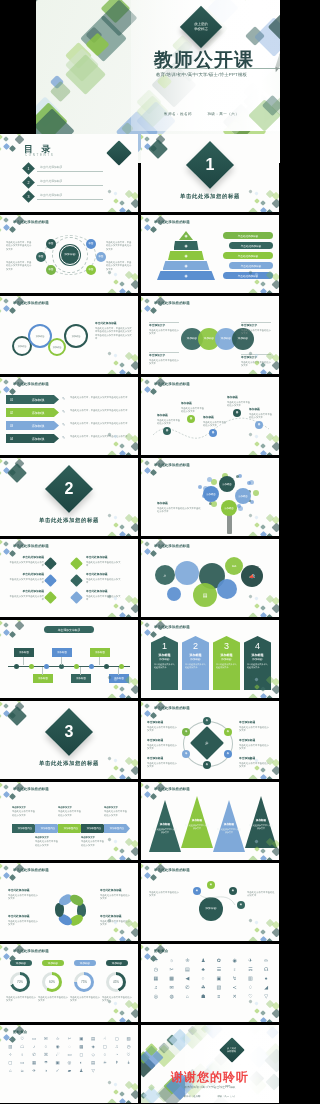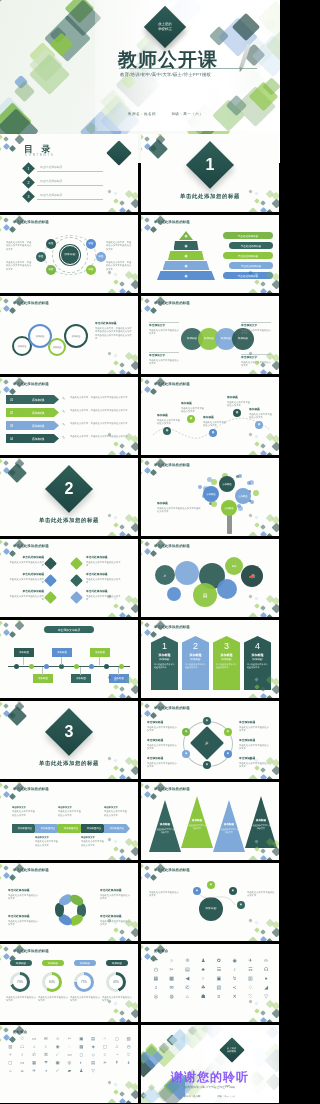--- a/index.html
+++ b/index.html
@@ -1,20 +1,20 @@
 <!DOCTYPE html>
 <html><head>
 <meta charset="utf-8">
 <style>
   html,body{margin:0;padding:0;background:#000;}
   body{width:280px;height:1104px;font-family:"Liberation Sans","DejaVu Sans",sans-serif;overflow:hidden;}
   .page{position:relative;width:280px;height:1104px;background:#000;}
 
   
-  .cover{position:relative;width:280px;height:163px;background:linear-gradient(110deg,#eef4ec 0%,#f4f7f3 45%,#ffffff 100%);overflow:hidden;}
+  .cover{position:relative;width:280px;height:163px;background:linear-gradient(110deg,#eef4ec 0%,#f4f7f3 45%,#ffffff 100%);overflow:hidden;margin-left:36px;}
   .cover .sq{position:absolute;border-radius:2px;transform:rotate(45deg);}
   .cover-title{position:absolute;left:118px;top:47px;font-size:19px;font-weight:bold;color:#2b4a4a;letter-spacing:1px;white-space:nowrap;text-shadow:0 1px 0 rgba(255,255,255,.6);}
   .cover-sub{position:absolute;left:120px;top:72px;font-size:4.4px;color:#4a6a63;letter-spacing:.2px;white-space:nowrap;}
   .cover-rule{position:absolute;left:119px;top:68px;width:138px;height:1px;background:#9bb3a9;}
   .cover-meta{position:absolute;left:128px;top:112px;font-size:3.6px;color:#55726a;white-space:nowrap;letter-spacing:.4px;}
   .cover-meta span{margin-right:14px;}
   .logo-diamond{position:absolute;left:150px;top:12px;width:30px;height:30px;background:linear-gradient(135deg,#2e5c56,#1f4440);transform:rotate(45deg);box-shadow:3px 3px 5px rgba(0,0,0,.25);}
   .logo-diamond .lt{transform:rotate(-45deg);display:flex;flex-direction:column;align-items:center;justify-content:center;height:100%;color:#e8f0ea;font-size:3.4px;line-height:1.5;}
   .pencil{position:absolute;left:243px;top:44px;width:4px;height:24px;background:linear-gradient(#dfe4e2,#c2c9c6);transform:rotate(18deg);}
   .pencil:after{content:"";position:absolute;bottom:-5px;left:0;border-left:2px solid transparent;border-right:2px solid transparent;border-top:5px solid #8e9a96;}
@@ -58,21 +58,21 @@
   .icon-grid{position:absolute;left:8px;top:14px;right:6px;display:grid;grid-template-columns:repeat(8,1fr);gap:4px 2px;}
   .icon-grid.big{grid-template-columns:repeat(11,1fr);gap:3.5px 1px;left:5px;right:4px;top:12px;}
   .ico{display:flex;align-items:center;justify-content:center;color:#5f7f8c;font-size:5px;line-height:1;}
   .icon-grid.big .ico{font-size:4.4px;color:#6d8897;}
 
   .donut{position:absolute;width:20px;height:20px;border-radius:50%;display:flex;align-items:center;justify-content:center;font-size:3px;color:#5c7572;}
   .donut i{position:absolute;left:2.6px;top:2.6px;right:2.6px;bottom:2.6px;background:#fff;border-radius:50%;display:flex;align-items:center;justify-content:center;font-style:normal;}
 
   .tree-trunk{position:absolute;left:66px;top:42px;width:5px;height:28px;background:#8d9491;border-radius:1px;}
 
-  .end-title{position:absolute;left:0;right:0;top:44px;text-align:center;font-size:12px;font-weight:bold;color:#8b5cf6;letter-spacing:1px;}
+  .end-title{position:absolute;left:0;right:0;top:44px;text-align:center;font-size:12px;font-weight:bold;color:#ef4444;letter-spacing:1px;}
   .end-sub{position:absolute;left:0;right:0;top:60px;text-align:center;font-size:2.6px;color:#5d7771;}
   .end-meta{position:absolute;left:0;right:0;top:70px;text-align:center;font-size:2.4px;color:#5d7771;}
   .end-meta span{margin:0 8px;}
 </style>
 </head>
 <body>
 
 <div class="page">
 
   <div class="cover">

